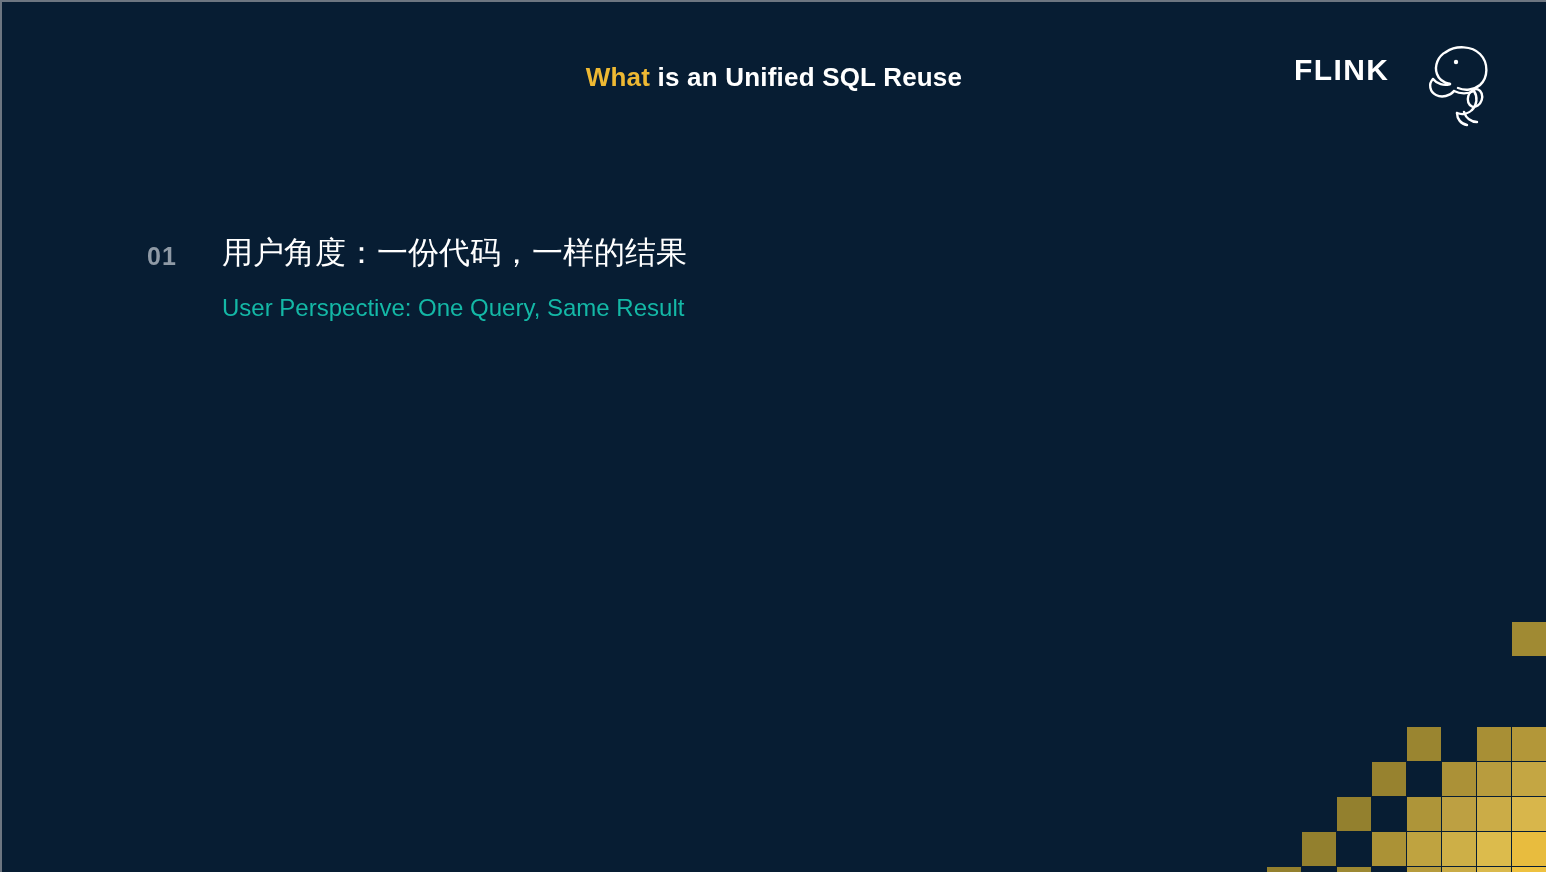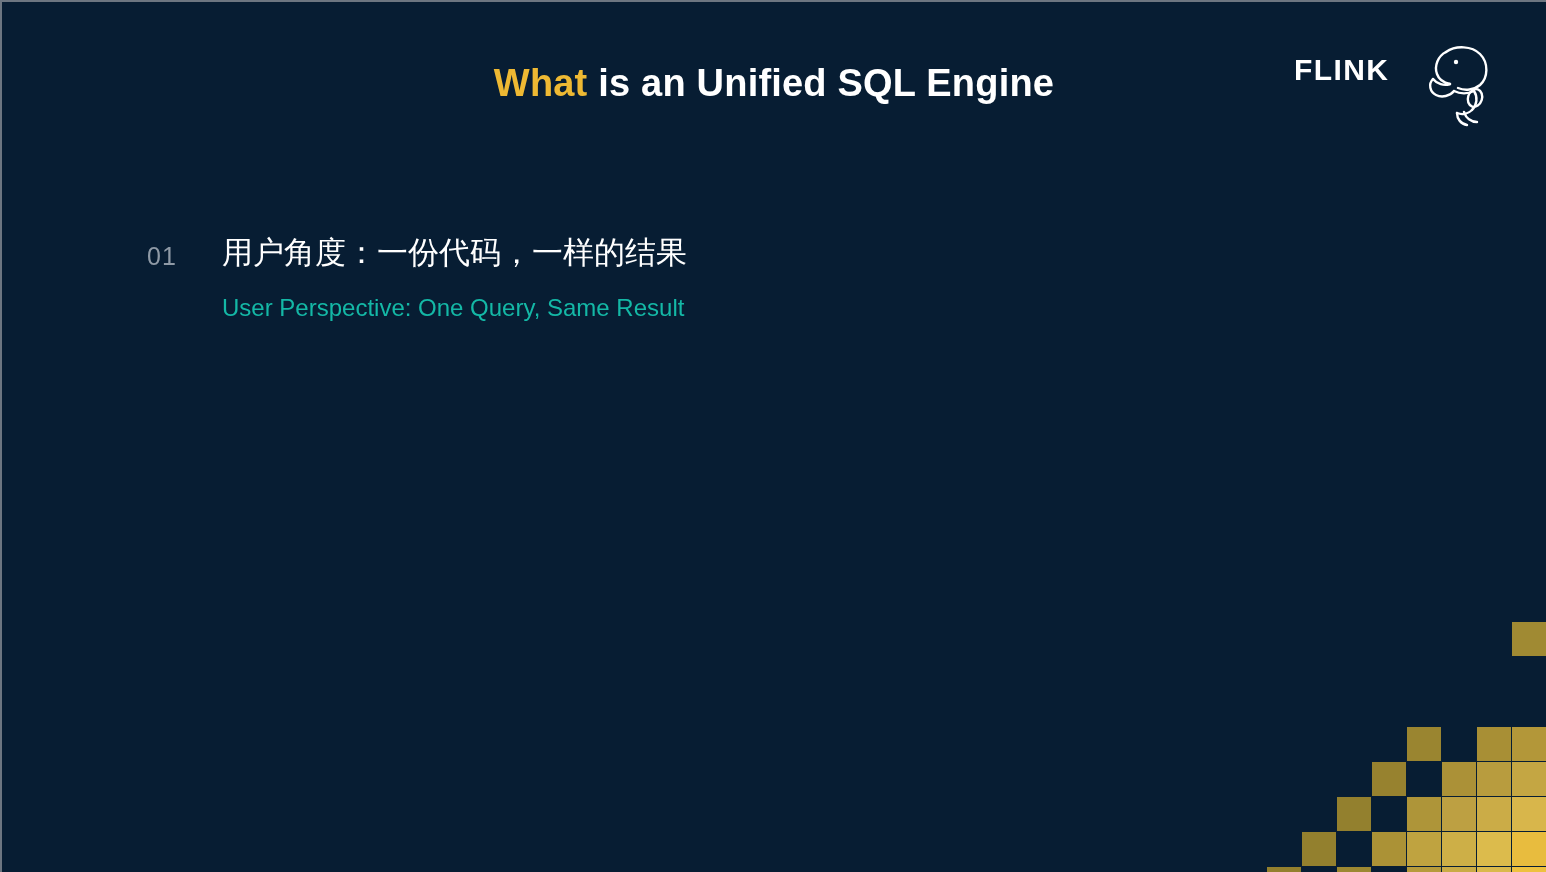--- a/index.html
+++ b/index.html
@@ -24,21 +24,21 @@
   
   #title-block {
     position:absolute;
     left:0; right:0;
     top:60px;
     text-align:center;
     white-space:nowrap;
   }
   .title-text {
     display:inline;
-    font-size:38px;
+    font-size:26px;
     font-weight:bold;
     letter-spacing:0.2px;
     color:#ffffff;
   }
   .title-accent { color:#eeb933; }
 
   
   #logo {
     position:absolute;
     left:1292px;
@@ -69,21 +69,21 @@
   .item { position:absolute; left:145px; }
   #item-1 { top:228px; }
   #item-2 { top:426px; }
 
   .item-index {
     position:absolute;
     left:0;
     top:12px;
     font-size:25px;
     color:#8f9aa6;
-    font-weight:400;
+    font-weight:700;
     letter-spacing:1px;
   }
   .item-body { margin-left:75px; }
   .item-heading {
     font-size:31px;
     color:#ffffff;
     font-weight:400;
     line-height:46px;
     white-space:nowrap;
   }
@@ -105,21 +105,21 @@
     height:252px;
   }
   #deco .cell { position:absolute; }
 </style>
 </head>
 <body>
 
 <div id="slide">
 
   <div id="title-block">
-    <span class="title-text title-accent">What</span><span class="title-text"> is an Unified SQL Engine</span>
+    <span class="title-text title-accent">What</span><span class="title-text"> is an Unified SQL Reuse</span>
   </div>
 
   <div id="logo">
     <div id="logo-words">
       <span>FLINK</span>
     </div>
     <svg id="squirrel" viewBox="0 0 92 92" fill="none" stroke="#ffffff" stroke-width="2.4" stroke-linecap="round" stroke-linejoin="round">
       <path d="M34 12 C26 16 22 26 25 34 C27 40 33 43 38 44"></path>
       <path d="M34 12 C44 5 60 6 68 14 C77 23 76 38 68 45 C62 50 53 51 46 48"></path>
       <path d="M38 44 C32 46 25 44 21 39"></path>

